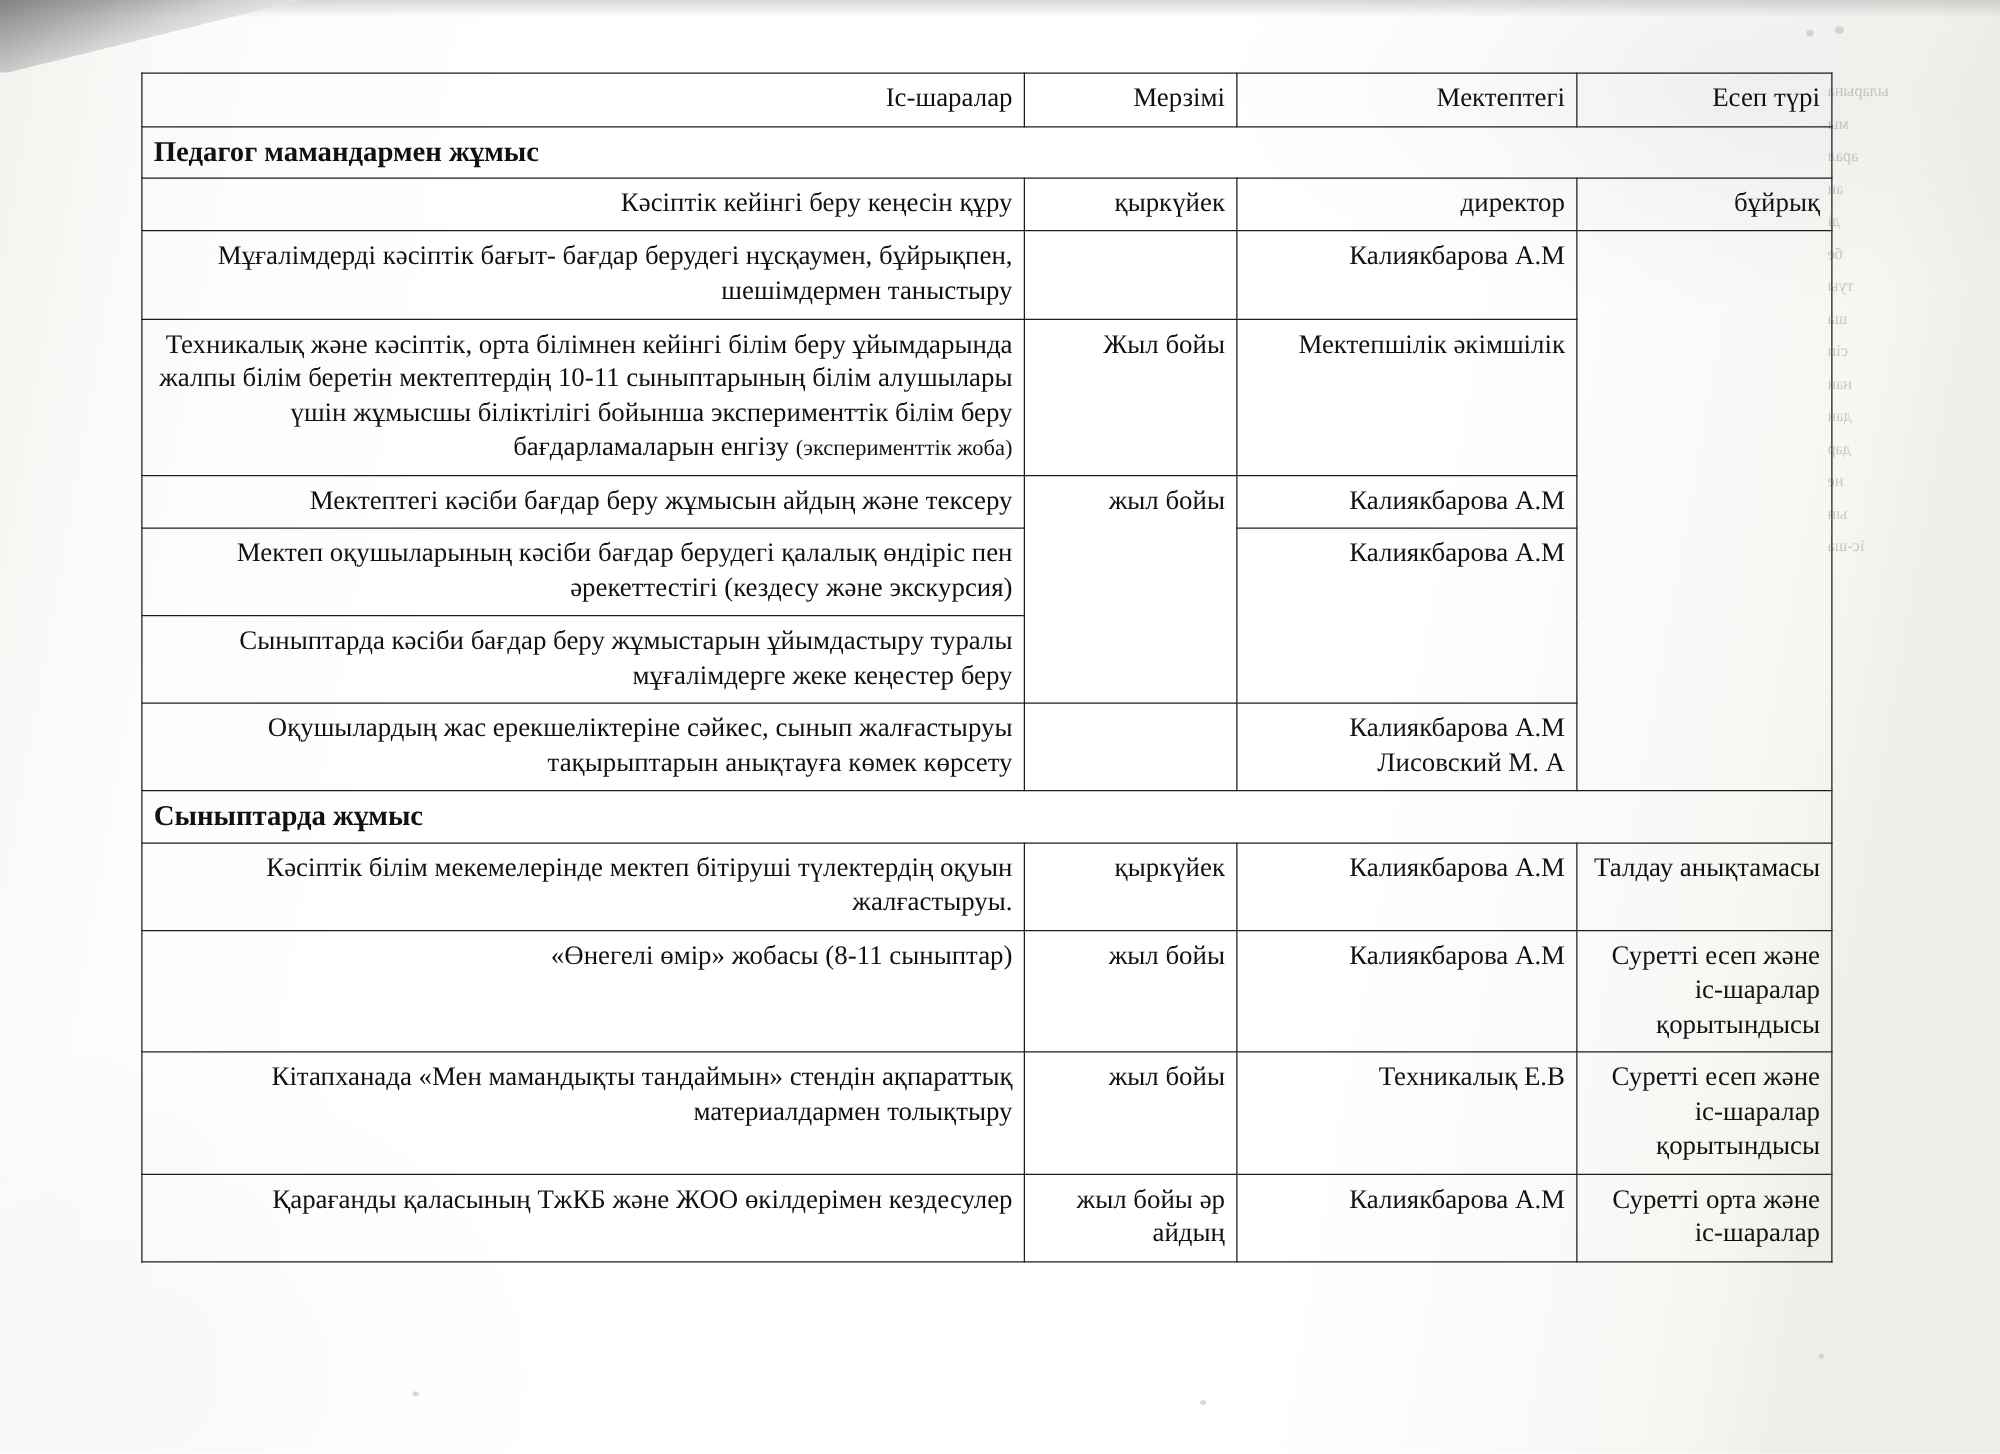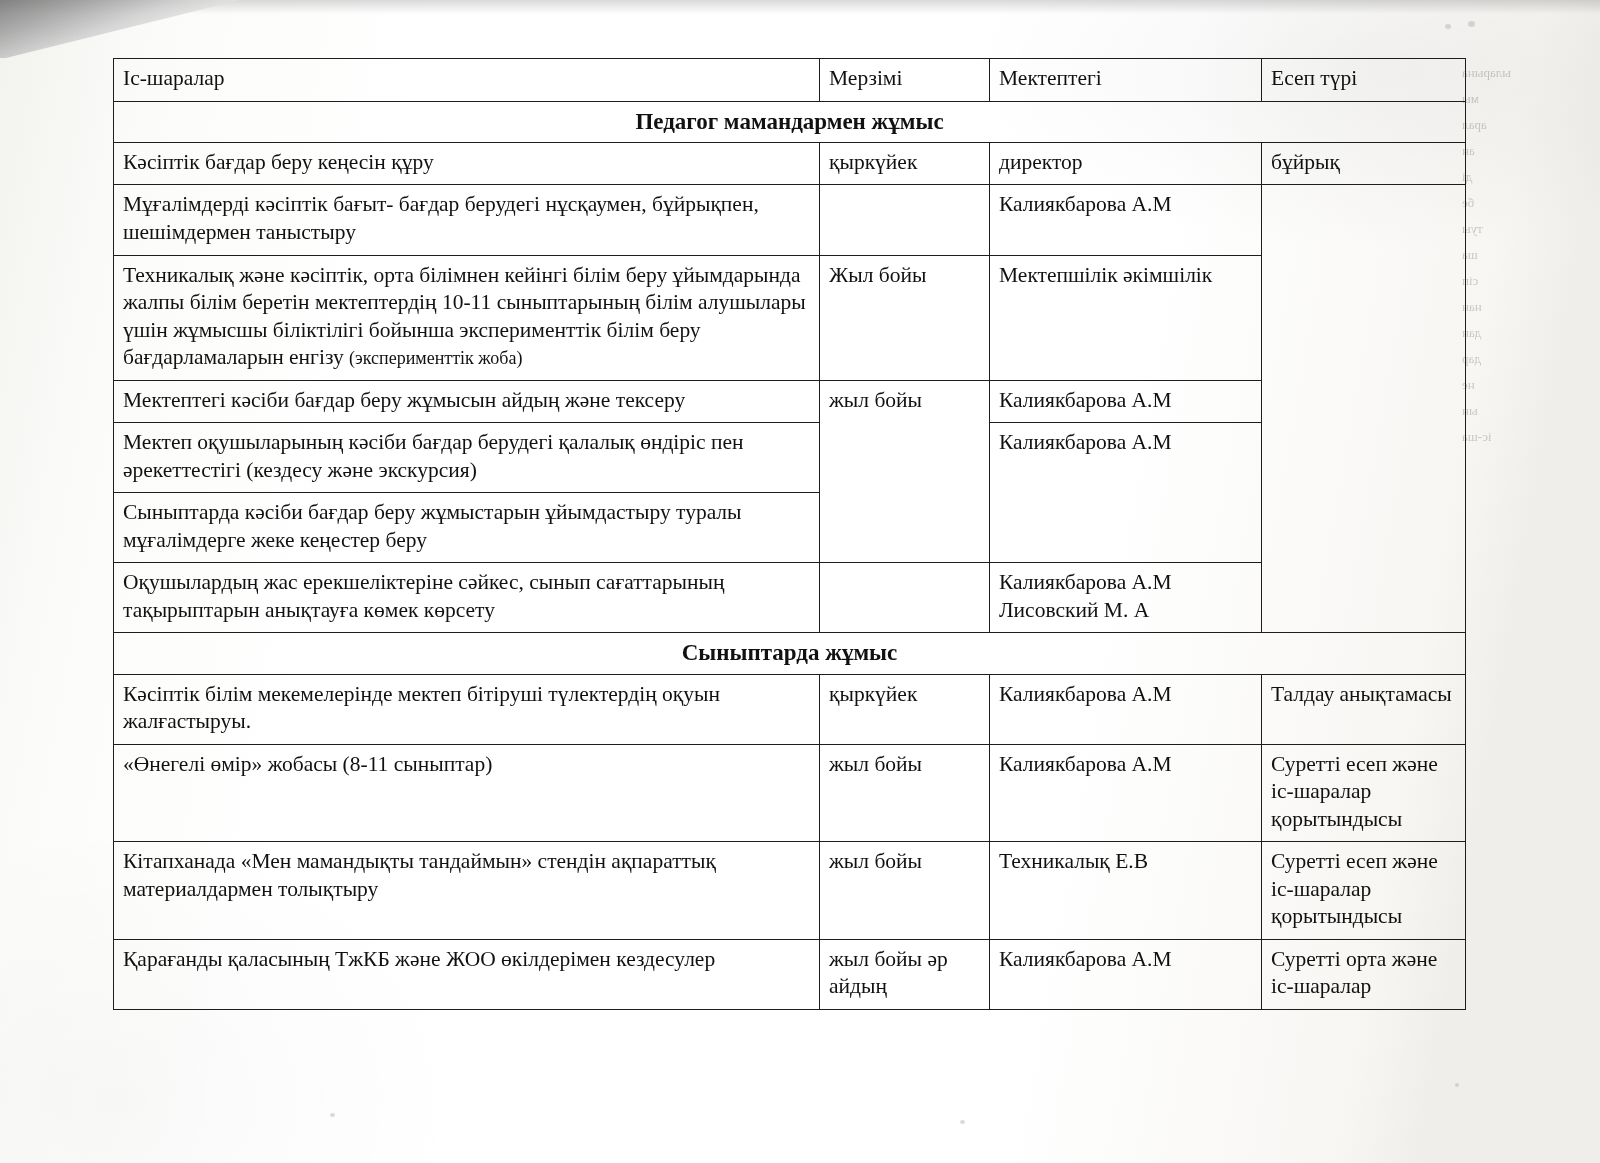--- a/index.html
+++ b/index.html
@@ -76,35 +76,35 @@
     table-layout: fixed;
     background: transparent;
   }
   table.plan td, table.plan th {
     border: 1.6px solid #1d1d1d;
     vertical-align: top;
     padding: 6px 9px 8px 9px;
     font-size: 21.5px;
     line-height: 1.28;
     font-weight: normal;
-    text-align: left;
+    text-align: right;
   }
   col.c1 { width: 706px; }
   col.c2 { width: 170px; }
   col.c3 { width: 272px; }
   col.c4 { width: 204px; }
 
   thead td {
     font-weight: bold;
     font-size: 22px;
     padding-top: 9px;
     padding-bottom: 11px;
   }
   tr.section td {
-    text-align: center;
+    text-align: left;
     font-weight: bold;
     font-size: 23px;
     padding-top: 5px;
     padding-bottom: 6px;
   }
   .small {
     font-size: 18px;
     margin-top: 28px;
   }
   td.mid { vertical-align: middle; }
@@ -143,21 +143,21 @@
         <td>Есеп түрі</td>
       </tr>
     </thead>
     <tbody>
 
       <tr class="section">
         <td colspan="4">Педагог  мамандармен жұмыс</td>
       </tr>
 
       <tr>
-        <td>Кәсіптік бағдар беру кеңесін құру</td>
+        <td>Кәсіптік кейінгі беру кеңесін құру</td>
         <td>қыркүйек</td>
         <td>директор</td>
         <td>бұйрық</td>
       </tr>
 
       <tr>
         <td>Мұғалімдерді кәсіптік бағыт- бағдар берудегі нұсқаумен, бұйрықпен, шешімдермен таныстыру</td>
         <td></td>
         <td>Калиякбарова А.М</td>
         <td rowspan="6"></td>
@@ -181,21 +181,21 @@
       <tr>
         <td>Мектеп оқушыларының  кәсіби бағдар берудегі қалалық өндіріс  пен әрекеттестігі (кездесу және экскурсия)</td>
         <td rowspan="2">Калиякбарова А.М</td>
       </tr>
 
       <tr>
         <td>Сыныптарда кәсіби бағдар беру жұмыстарын ұйымдастыру туралы мұғалімдерге жеке кеңестер беру</td>
       </tr>
 
       <tr>
-        <td>Оқушылардың жас ерекшеліктеріне сәйкес, сынып сағаттарының тақырыптарын анықтауға көмек көрсету</td>
+        <td>Оқушылардың жас ерекшеліктеріне сәйкес, сынып жалғастыруы тақырыптарын анықтауға көмек көрсету</td>
         <td></td>
         <td style="white-space:pre-line">Калиякбарова А.М
 Лисовский М. А</td>
       </tr>
 
       <tr class="section">
         <td colspan="4">Сыныптарда  жұмыс</td>
       </tr>
 
       <tr>

